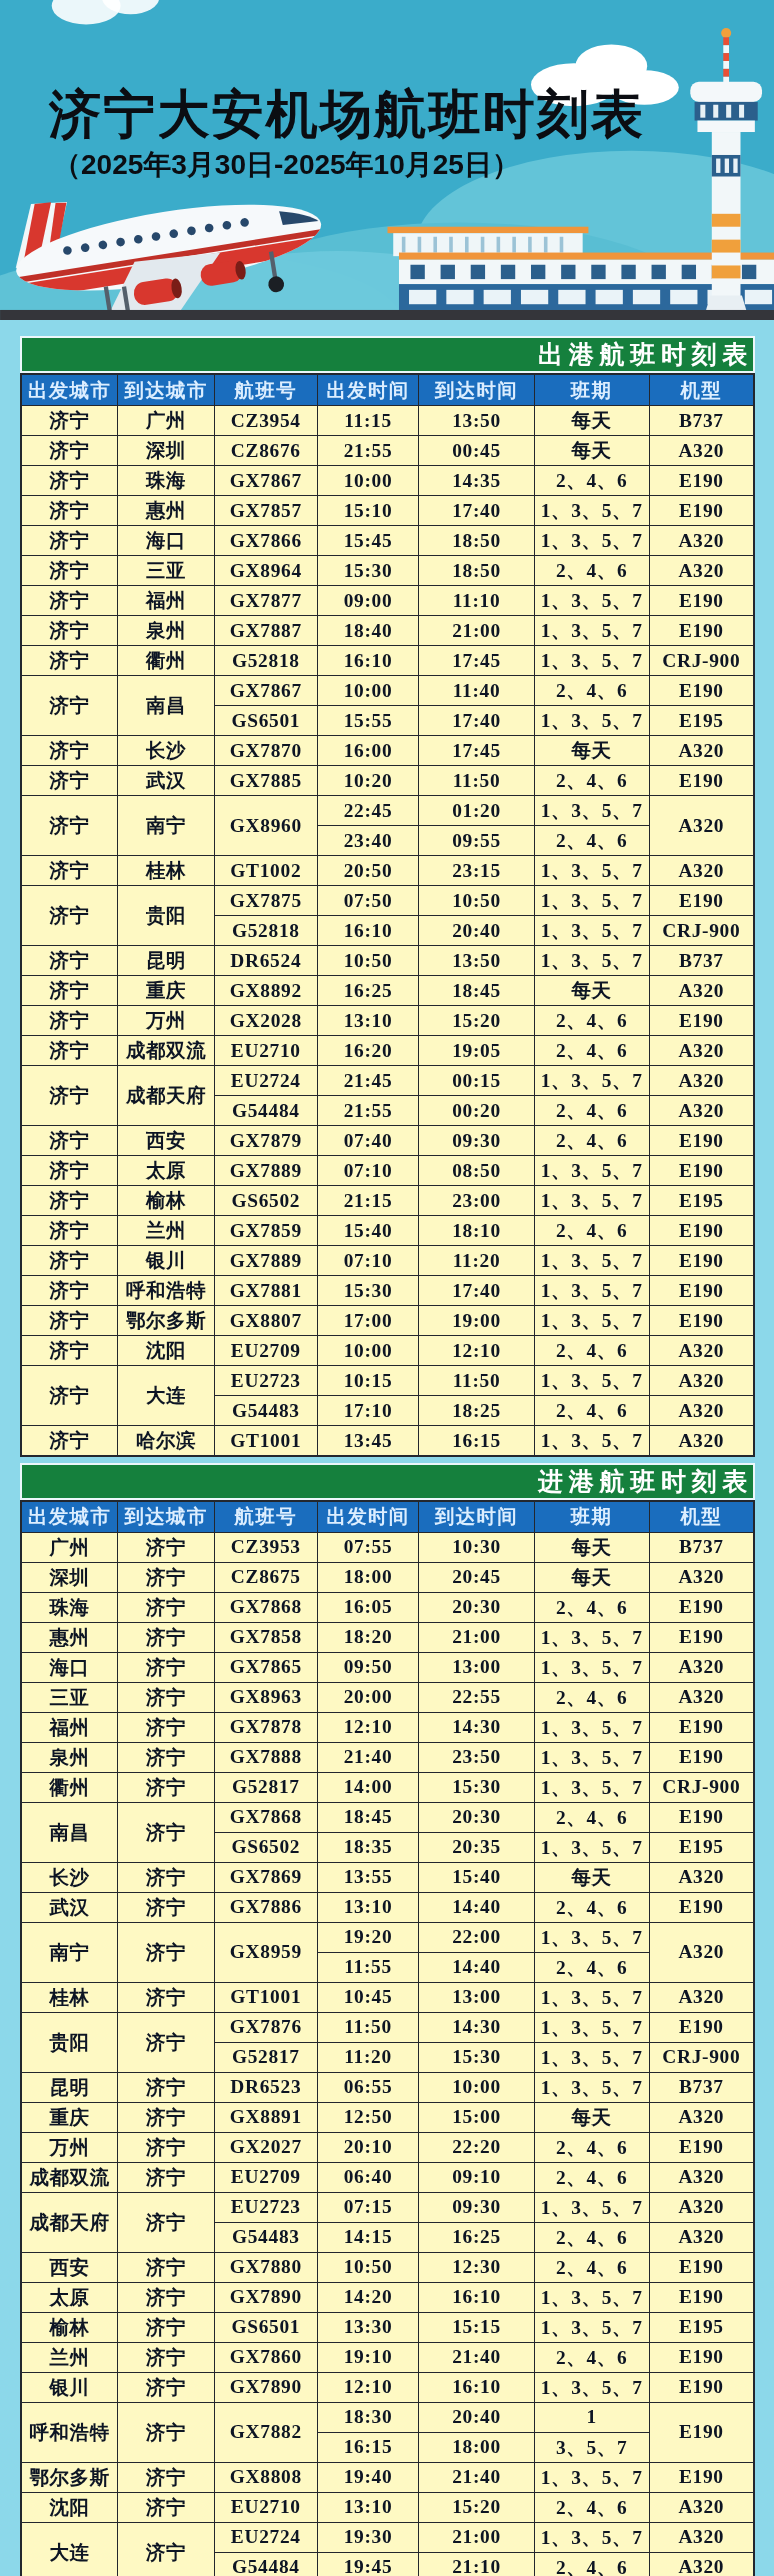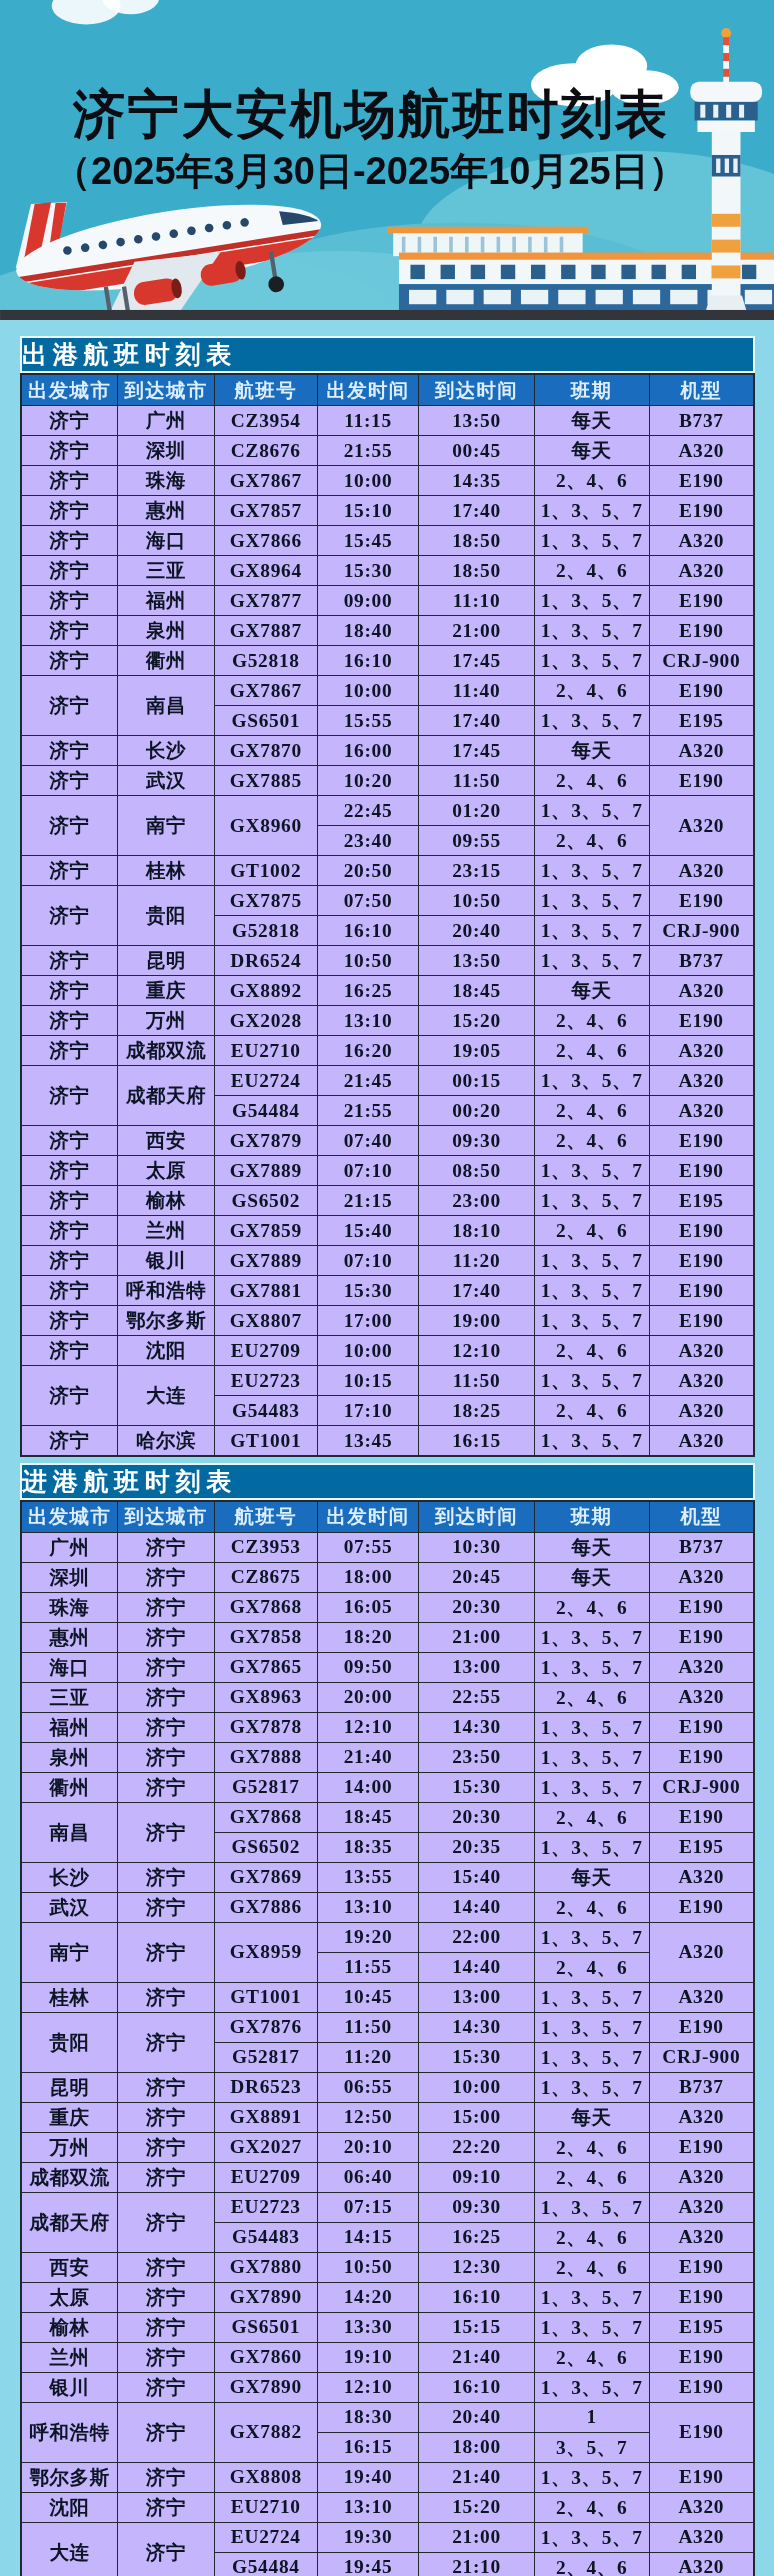--- a/index.html
+++ b/index.html
@@ -1,27 +1,27 @@
 <!DOCTYPE html>
 <html style="font-size:11.5px"><head>
 <meta charset="utf-8">
 <style>
   html,body{margin:0;padding:0;background:#8CD8EA;}
   body{width:775px;font-family:"Liberation Sans","DejaVu Sans",sans-serif;}
   
   .hero{position:relative;width:775px;height:320px;background:#3BACCA;overflow:hidden;}
   .hero svg{position:absolute;left:0;top:0;}
-  .hero-title{position:absolute;left:49px;top:80px;font-size:52px;font-weight:bold;color:#0b0d12;letter-spacing:2.2px;z-index:2;margin-left:24px;}
-  .hero-subtitle{position:absolute;left:53px;top:146px;font-size:38px;font-weight:bold;color:#0b0d12;letter-spacing:0px;z-index:2;}
+  .hero-title{position:absolute;left:49px;top:80px;font-size:52px;font-weight:bold;color:#0b0d12;letter-spacing:2.2px;z-index:2;}
+  .hero-subtitle{position:absolute;left:53px;top:146px;font-size:28px;font-weight:bold;color:#0b0d12;letter-spacing:0px;z-index:2;}
   
   .tables{padding:16px 20px 0 20px;}
   .board{margin-bottom:5.7px;}
-  .board-title{background:#0369a1;border:2.9px solid #ECF7FB;color:#ffffff;text-align:left;
+  .board-title{background:#15803d;border:2.9px solid #ECF7FB;color:#ffffff;text-align:right;
     font-size:25px;font-weight:bold;height:33px;line-height:33px;letter-spacing:5.7px;}
-  table{width:100%;border-collapse:collapse;table-layout:fixed;background:#c4b5fd;border:2.2px solid #23272E;}
+  table{width:100%;border-collapse:collapse;table-layout:fixed;background:#fef9c3;border:2.2px solid #23272E;}
   col.c1{width:13.2%}col.c2{width:13.2%}col.c3{width:14%}col.c4{width:13.9%}
   col.c5{width:15.7%}col.c6{width:15.7%}col.c7{width:14.3%}
   th{background:#1A6DBE;color:#DCEEFF;font-size:19.4px;font-weight:bold;height:30px;
      border:1.4px solid #23272E;letter-spacing:1.4px;padding:0;}
   td{color:#0D1524;font-family:"Liberation Serif","DejaVu Serif",serif;font-weight:bold;
      font-size:19.4px;text-align:center;height:29px;border:1.4px solid #23272E;padding:0;letter-spacing:0.7px;}
 </style>
 </head>
 <body>
 

